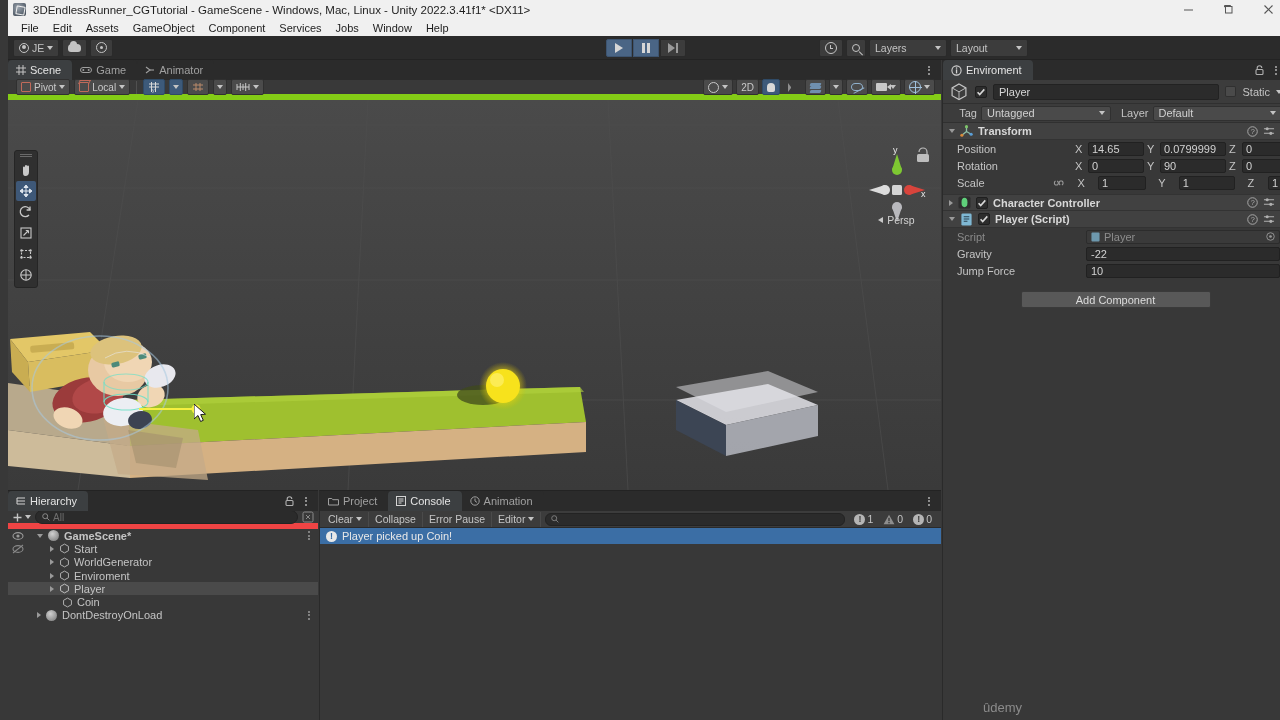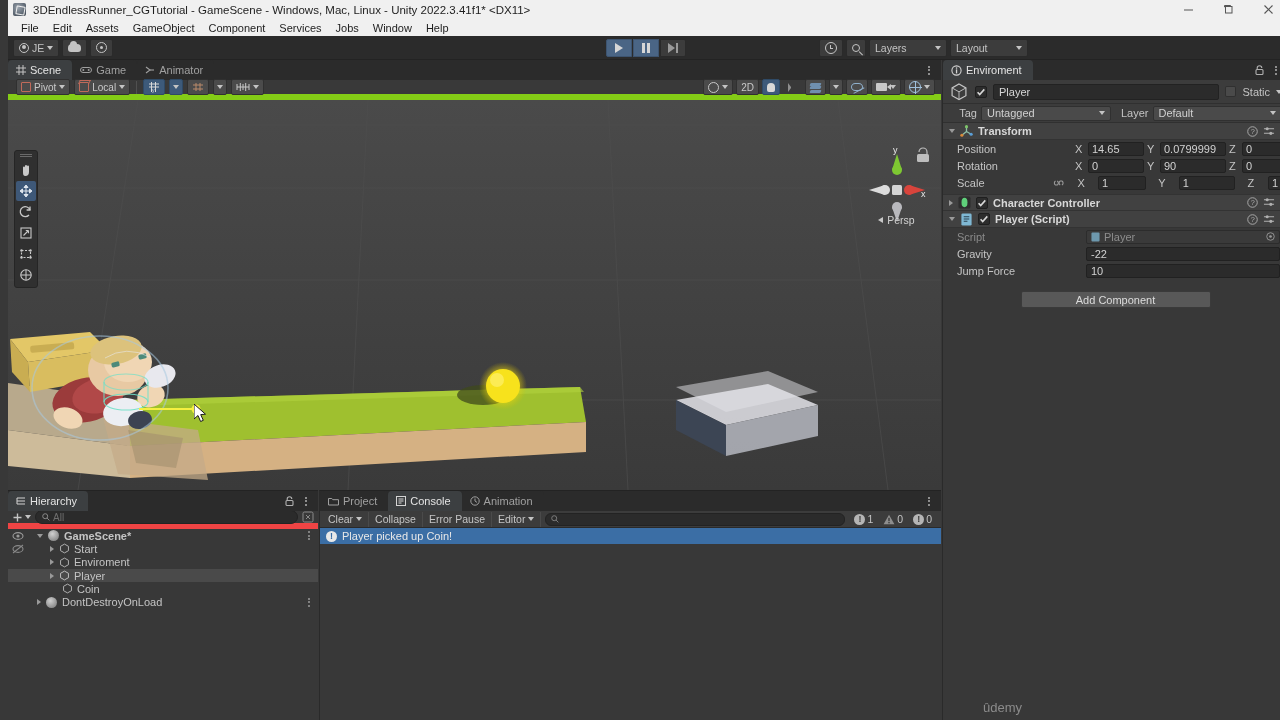--- a/index.html
+++ b/index.html
@@ -663,20 +663,30 @@
         <span style="width:42px"></span>
         <span class="arrow-r"></span>
         <span style="width:5px"></span>
         <svg width="11" height="11" viewBox="0 0 12 12">
             <path d="M6 1.2l4.3 2.4v4.8L6 10.8 1.7 8.4V3.6z" fill="none" stroke="#b9b9b9" stroke-width="1"></path>
           </svg>
         <span style="width:4px"></span>
         <span>Start</span>
       </div>
 
+      <div class="hrow">
+        <span style="width:42px"></span>
+        <span class="arrow-r"></span>
+        <span style="width:5px"></span>
+        <svg width="11" height="11" viewBox="0 0 12 12">
+            <path d="M6 1.2l4.3 2.4v4.8L6 10.8 1.7 8.4V3.6z" fill="none" stroke="#b9b9b9" stroke-width="1"></path>
+          </svg>
+        <span style="width:4px"></span>
+        <span>WorldGenerator</span>
+      </div>
 
       <div class="hrow">
         <span style="width:42px"></span>
         <span class="arrow-r"></span>
         <span style="width:5px"></span>
         <svg width="11" height="11" viewBox="0 0 12 12">
             <path d="M6 1.2l4.3 2.4v4.8L6 10.8 1.7 8.4V3.6z" fill="none" stroke="#b9b9b9" stroke-width="1"></path>
           </svg>
         <span style="width:4px"></span>
         <span>Enviroment</span>

